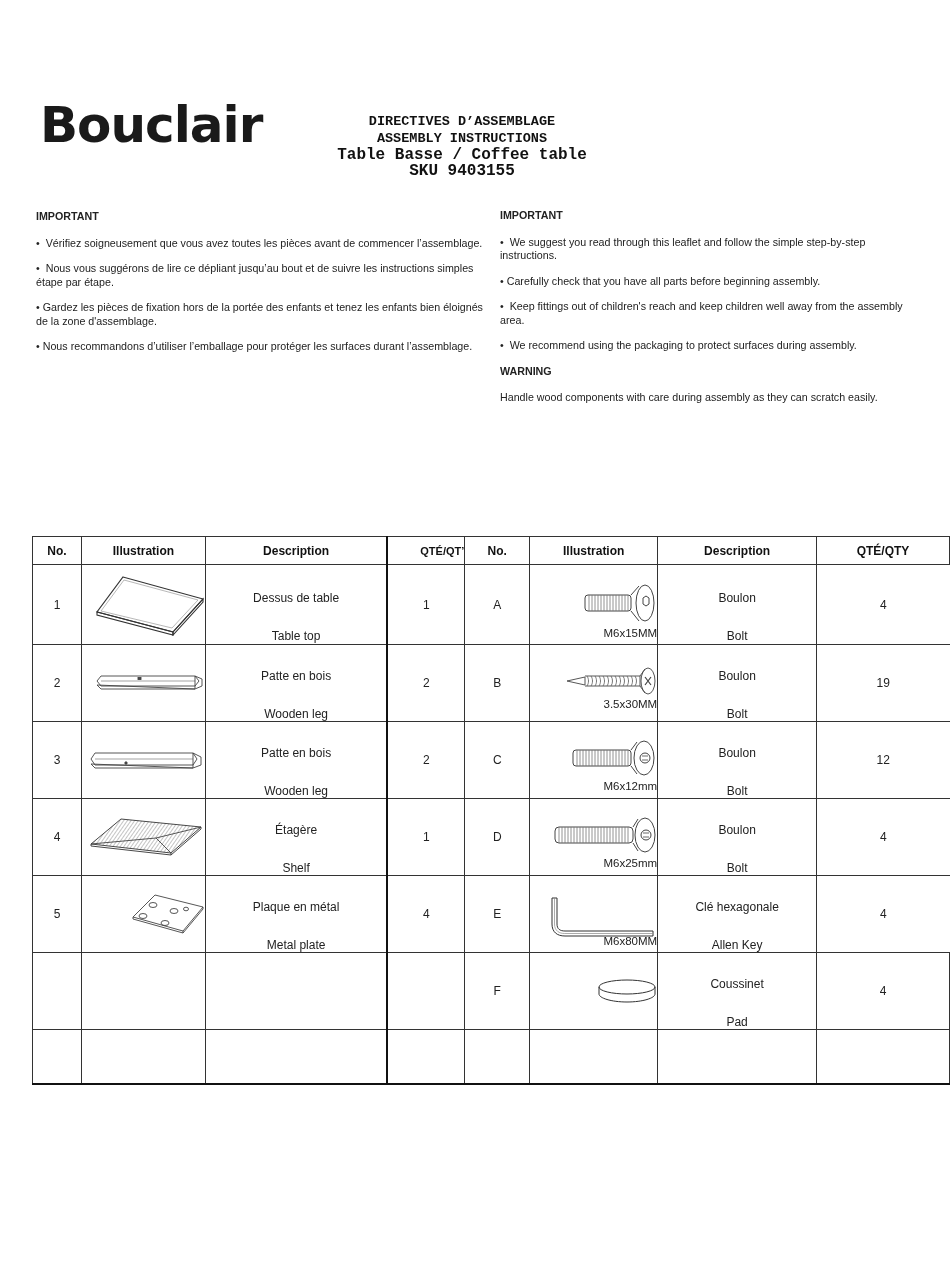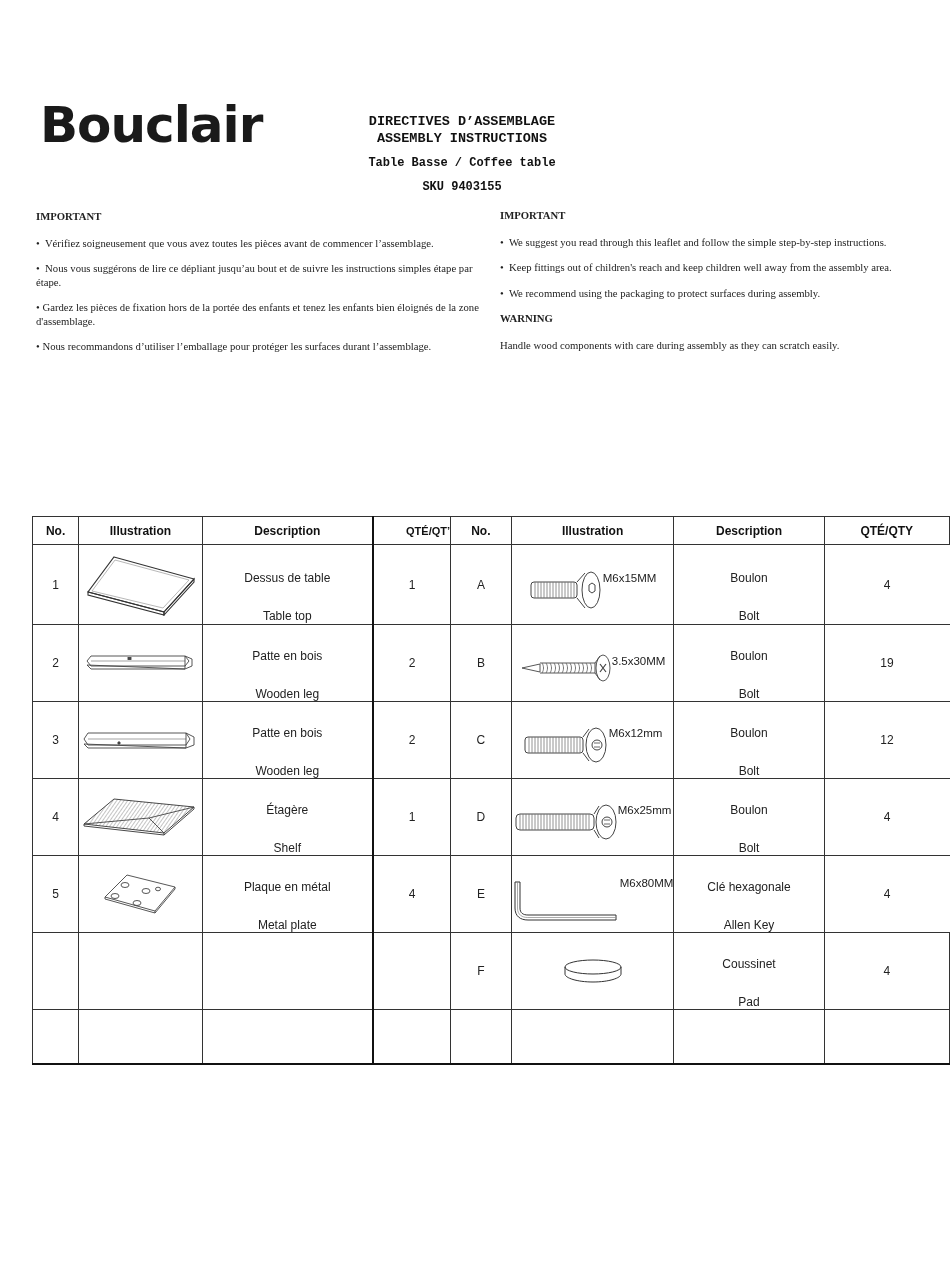--- a/index.html
+++ b/index.html
@@ -1,32 +1,32 @@
 <!DOCTYPE html>
 <html><head>
   <meta charset="utf-8">
   <style>
     html, body { margin: 0; padding: 0; background: #ffffff; }
     body { width: 950px; height: 1276px; position: relative; overflow: hidden; color: #111; }
     .logo { position: absolute; left: 40px; top: 100px; font-family: "DejaVu Sans", sans-serif; font-weight: bold; font-size: 50px; letter-spacing: -1px; color: #1a1a1a; line-height: 1; }
     .title-block { position: absolute; left: 317px; top: 113px; width: 290px; text-align: center; font-family: "Liberation Mono", monospace; font-weight: bold; color: #111; }
     .title-block .t1, .title-block .t2 { font-size: 13.5px; line-height: 17px; }
-    .title-block .t3, .title-block .t4 { font-size: 12px; line-height: 16px; margin-top: 8px; }
-    .col { position: absolute; top: 210px; font-family: Liberation Serif, serif; font-size: 10.7px; line-height: 13.5px; color: #222; }
+    .title-block .t3, .title-block .t4 { font-size: 16px; line-height: 16px; }
+    .col { position: absolute; top: 210px; font-family: Liberation Sans, sans-serif; font-size: 10.7px; line-height: 13.5px; color: #222; }
     .col.fr { left: 36px; width: 455px; }
     .col.en { left: 500px; width: 420px; top: 209px; }
     .col .h { font-weight: bold; margin: 0 0 13px 0; }
     .col p { margin: 0 0 12px 0; white-space: pre-wrap; }
-    table.parts { position: absolute; left: 32px; top: 516px; border-collapse: collapse; font-family: "Liberation Sans", sans-serif; font-size: 12px; color: #222; }
+    table.parts { position: absolute; left: 32px; top: 536px; border-collapse: collapse; font-family: "Liberation Sans", sans-serif; font-size: 12px; color: #222; }
     table.parts td, table.parts th { border: 1px solid #333; text-align: center; vertical-align: middle; padding: 0; }
     table.parts th { font-weight: bold; font-size: 12px; height: 27px; color: #111; }
     table.parts .thick-r { border-right: 2px solid #111; }
     table.parts .no-r { border-right: none; }
     table.parts .outer-bottom td { border-bottom: 2px solid #111; }
-    .ill { position: relative; height: 100%; display: flex; flex-direction: row; align-items: flex-start; justify-content: center; }
+    .ill { position: relative; height: 100%; display: flex; flex-direction: column; align-items: flex-end; justify-content: center; }
     .ill .cap { font-size: 11.5px; margin-top: 2px; color: #222; }
     .desc span { display: block; line-height: 14px; margin-top: 24px; }
     svg { display: block; }
   </style>
 </head>
 <body>
 
 <div class="logo">Bouclair</div>
 
 <div class="title-block">
@@ -40,20 +40,21 @@
   <div class="h">IMPORTANT</div>
   <p>•  Vérifiez soigneusement que vous avez toutes les pièces avant de commencer l’assemblage.</p>
   <p>•  Nous vous suggérons de lire ce dépliant jusqu’au bout et de suivre les instructions simples étape par étape.</p>
   <p>• Gardez les pièces de fixation hors de la portée des enfants et tenez les enfants bien éloignés de la zone d'assemblage.</p>
   <p>• Nous recommandons d’utiliser l’emballage pour protéger les surfaces durant l’assemblage.</p>
 </div>
 
 <div class="col en">
   <div class="h">IMPORTANT</div>
   <p>•  We suggest you read through this leaflet and follow the simple step-by-step instructions.</p>
+  <p>• Carefully check that you have all parts before beginning assembly.</p>
   <p>•  Keep fittings out of children's reach and keep children well away from the assembly area.</p>
   <p>•  We recommend using the packaging to protect surfaces during assembly.</p>
   <div class="h">WARNING</div>
   <p>Handle wood components with care during assembly as they can scratch easily.</p>
 </div>
 
 <table class="parts">
   <colgroup>
     <col style="width:49px">
       <col style="width:124px">

